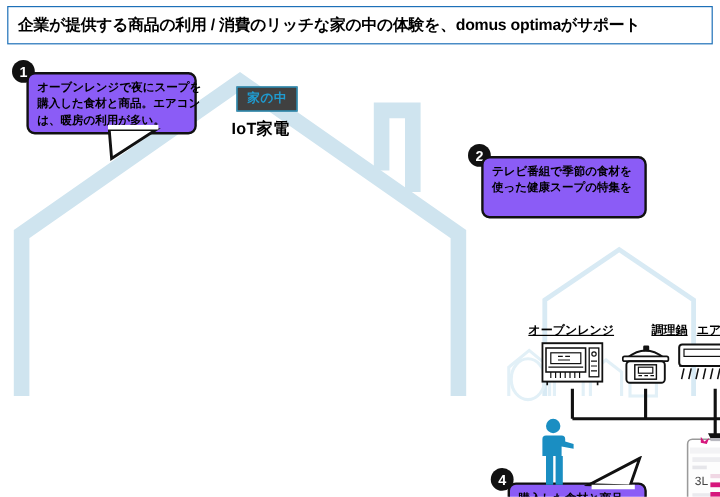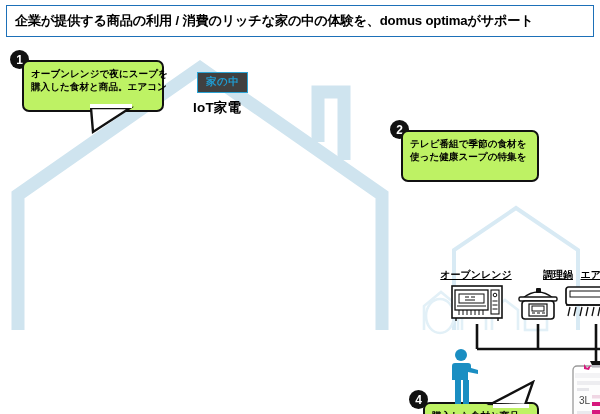--- a/index.html
+++ b/index.html
@@ -12,21 +12,21 @@
   #header-bar{left:6px;top:5px;width:588px;height:32px;
     border:1px solid #1d70b8;box-sizing:border-box;background:#fff;
     display:flex;align-items:center;padding-left:8px;}
   #header-title{font-size:13.2px;font-weight:700;letter-spacing:-0.2px;color:#000;white-space:nowrap;}
 
   
   .zone-chip{border:1px solid #2aa3d4;color:#1f9bd0;background:#404040;
     font-size:10.5px;padding:2px 8px 3px;font-weight:700;letter-spacing:0.5px;}
 
   
-  .callout{background:#bef264;border:2.4px solid #111;border-radius:7px;
+  .callout{background:#8b5cf6;border:2.4px solid #111;border-radius:7px;
     box-sizing:border-box;padding:5px 7px;}
   .callout .ln{font-size:9.6px;line-height:13.4px;font-weight:700;color:#000;white-space:nowrap;}
   .numbadge{width:19px;height:19px;border-radius:50%;background:#111;color:#fff;
     font-size:12px;font-weight:700;display:flex;align-items:center;justify-content:center;
     line-height:1;}
 
   
   .dev-label{font-size:10px;font-weight:700;color:#000;text-align:center;white-space:nowrap;text-decoration:underline;}
   #iot-title{font-size:13.5px;font-weight:700;color:#000;letter-spacing:0.2px;text-align:right;}
 
@@ -61,20 +61,21 @@
   <div class="abs zone-chip" style="left:197px;top:72px;">家の中</div>
 
   <div class="abs" id="iot-title" style="left:193px;top:99px;">IoT家電</div>
 
   <div class="abs" style="left:10px;top:50px;">
     <div class="numbadge">1</div>
   </div>
   <div class="abs callout" style="left:22px;top:60px;width:142px;height:52px;">
     <div class="ln">オーブンレンジで夜にスープを</div>
     <div class="ln">購入した食材と商品。エアコン</div>
+    <div class="ln">は、暖房の利用が多い。</div>
   </div>
   <svg class="abs" style="left:90px;top:104px;" width="50" height="32">
     <path d="M1 4 L40 4 L3 28 Z" fill="#fff" stroke="#111" stroke-width="2.4" stroke-linejoin="miter"></path>
     <path d="M0 2 L42 2" stroke="#fff" stroke-width="4"></path>
   </svg>
 
   <div class="abs" style="left:390px;top:120px;">
     <div class="numbadge">2</div>
   </div>
   <div class="abs callout" style="left:401px;top:130px;width:138px;height:52px;">

